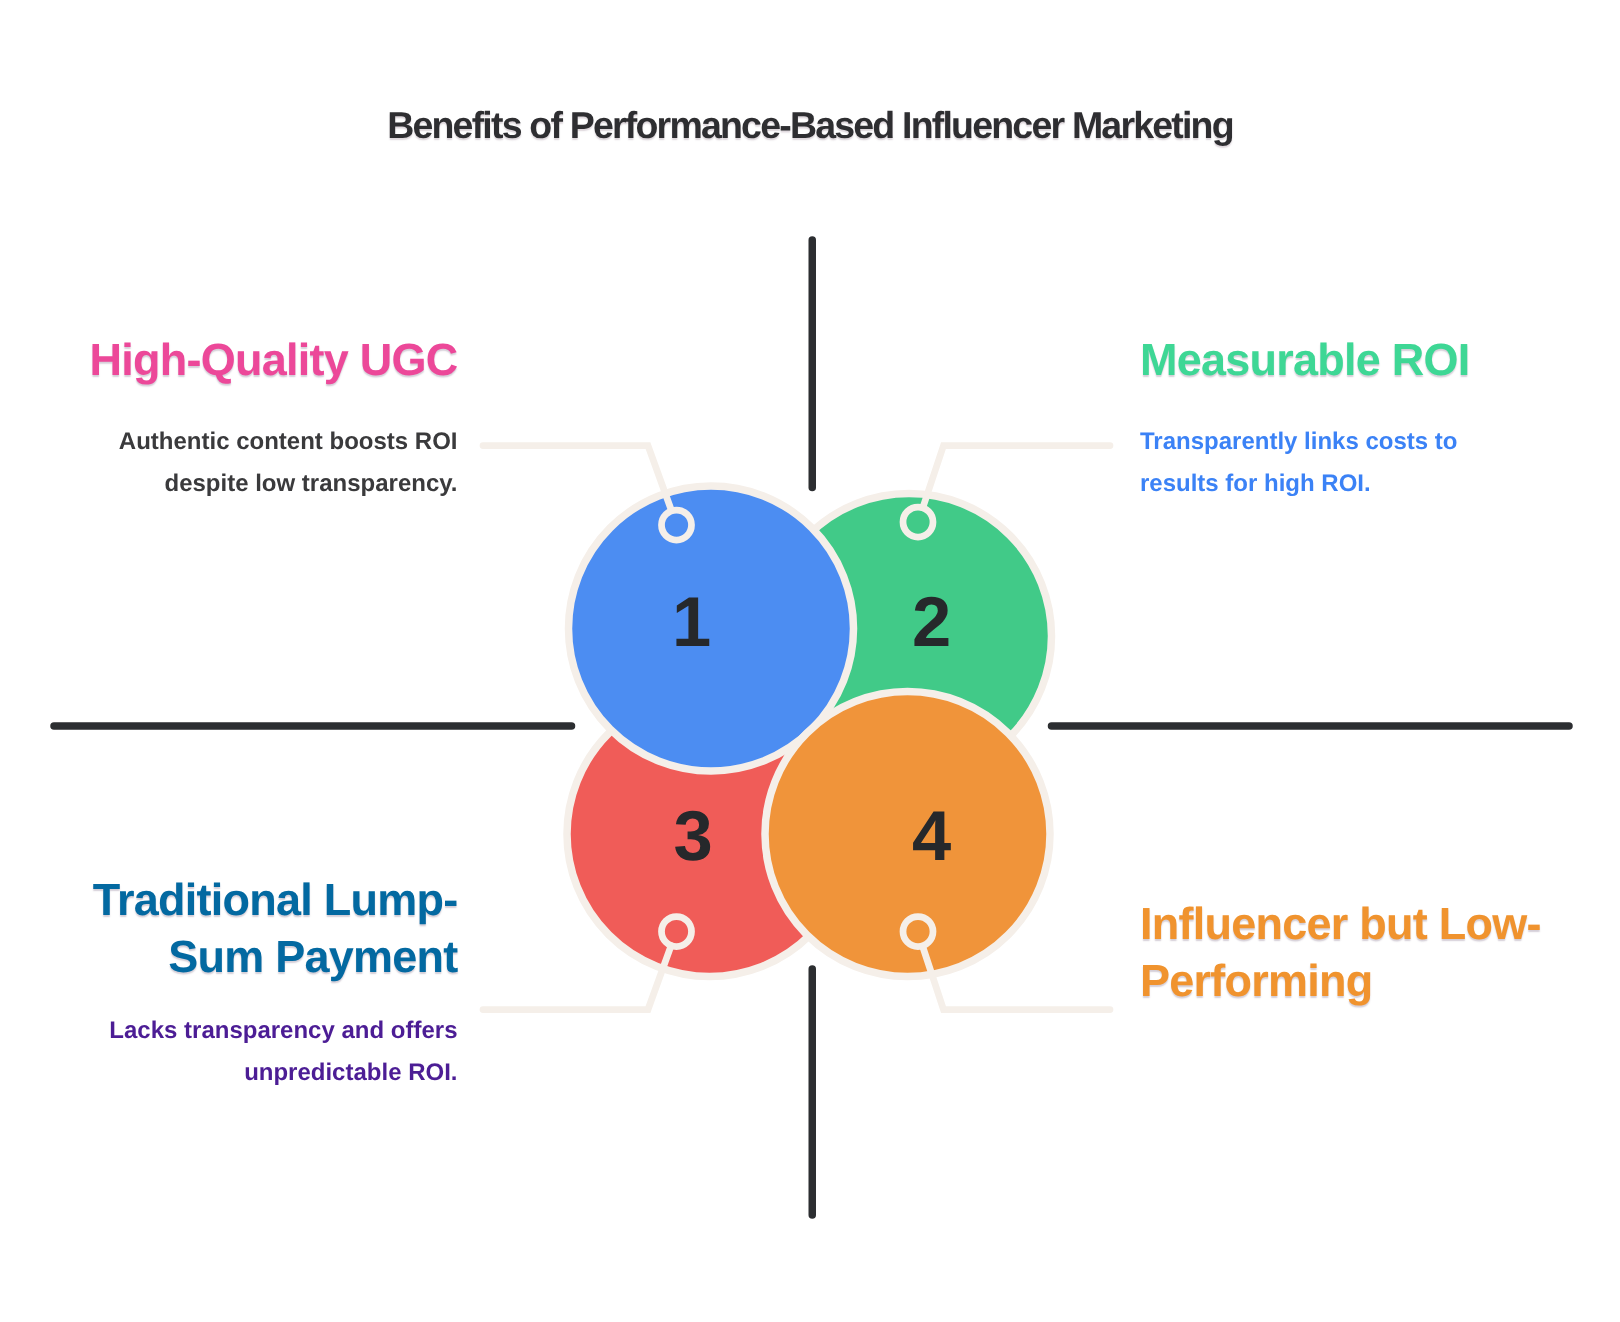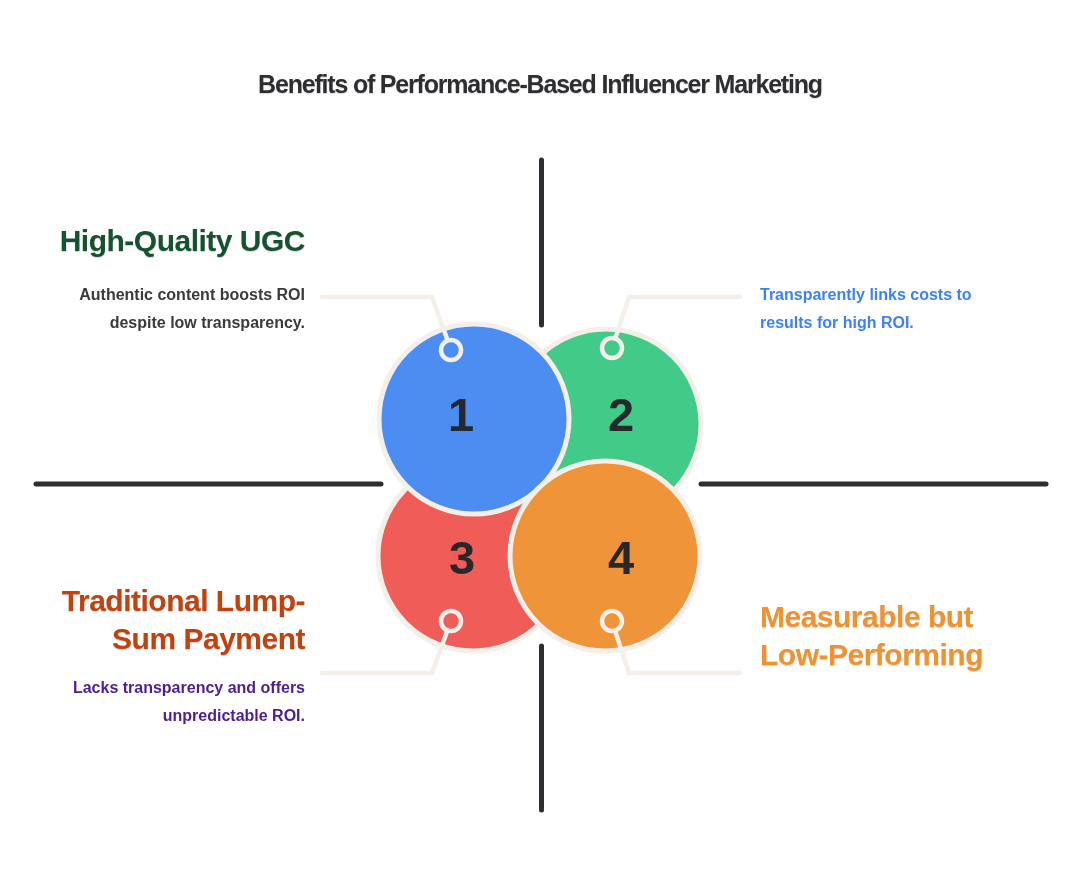--- a/index.html
+++ b/index.html
@@ -88,23 +88,24 @@
     <circle cx="612" cy="348" r="10" fill="none" stroke="#f5efe9" stroke-width="4.5"></circle>
     <circle cx="451" cy="621" r="10" fill="none" stroke="#f5efe9" stroke-width="4.5"></circle>
     <circle cx="612" cy="621" r="10" fill="none" stroke="#f5efe9" stroke-width="4.5"></circle>
   </svg>
 
   <span class="circle-number num-1" style="color: rgb(38, 40, 43);">1</span>
   <span class="circle-number num-2" style="color: rgb(38, 40, 43);">2</span>
   <span class="circle-number num-3" style="color: rgb(38, 40, 43);">3</span>
   <span class="circle-number num-4" style="color: rgb(38, 40, 43);">4</span>
 
-  <div class="q-heading align-right nowrap tl-heading" style="color: #14532d;">High-Quality UGC</div>
+  <div class="q-heading align-right nowrap tl-heading" style="color: #ec4899;">High-Quality UGC</div>
   <div class="q-body align-right tl-body" style="color: rgb(58, 58, 60);">Authentic content boosts ROI despite low transparency.</div>
 
+  <div class="q-heading align-left nowrap tr-heading" style="color: rgb(62, 215, 149);">Measurable ROI</div>
   <div class="q-body align-left tr-body" style="color: #3b82f6;">Transparently links costs to results for high ROI.</div>
 
-  <div class="q-heading align-right bl-heading" style="color: #c2410c;">Traditional Lump-Sum Payment</div>
+  <div class="q-heading align-right bl-heading" style="color: #0369a1;">Traditional Lump-Sum Payment</div>
   <div class="q-body align-right bl-body" style="color: #4c1d95;">Lacks transparency and offers unpredictable ROI.</div>
 
-  <div class="q-heading align-left br-heading" style="color: rgb(240, 147, 46);">Measurable but Low-Performing</div>
+  <div class="q-heading align-left br-heading" style="color: rgb(240, 147, 46);">Influencer but Low-Performing</div>
 
 </div>
 
 </body></html>

